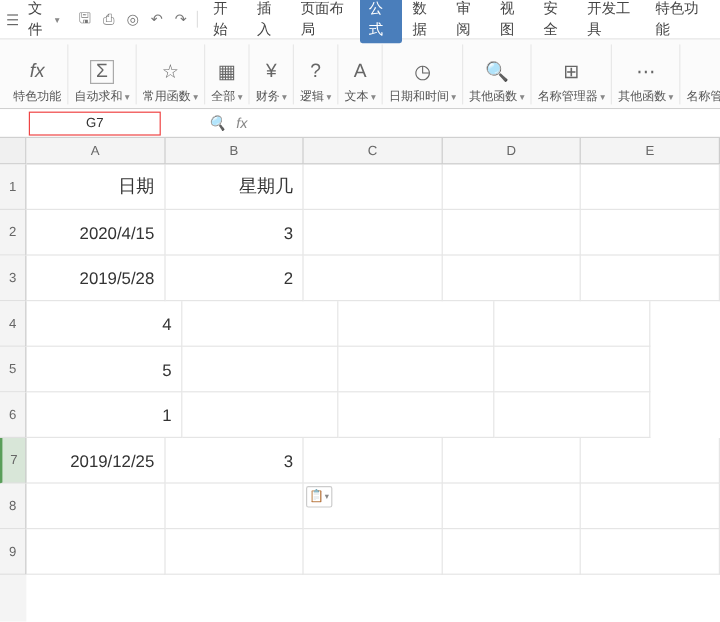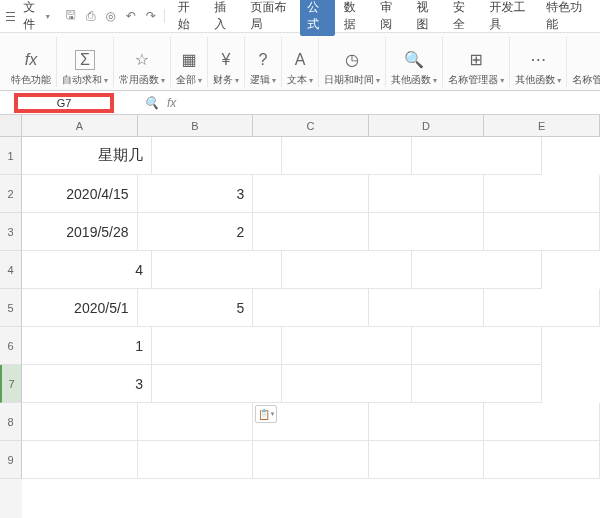--- a/index.html
+++ b/index.html
@@ -12,21 +12,21 @@
 .qat-icon{width:14px;height:14px;display:flex;align-items:center;justify-content:center;color:#777;font-size:12px}
 .ham{display:inline-block;width:11px;height:9px;background:linear-gradient(#666,#666) 0 0/100% 1px no-repeat,linear-gradient(#666,#666) 0 4px/100% 1px no-repeat,linear-gradient(#666,#666) 0 8px/100% 1px no-repeat}
 .ribbon{height:58px;display:flex;align-items:center;padding:4px 6px;border-bottom:1px solid #d0d0d0;background:#fbfbfb}
 .rgroup{display:flex;flex-direction:column;align-items:center;justify-content:flex-end;height:50px;padding:0 5px;border-right:1px solid #e8e8e8;font-size:10px;color:#555;gap:2px}
 .rgroup:last-child{border-right:none}
 .rgroup .ic{height:22px;display:flex;align-items:center;justify-content:center;color:#666;font-size:16px}
 .rgroup .lbl{font-size:10px;white-space:nowrap}
 .dd::after{content:"▾";font-size:8px;margin-left:2px;color:#888}
 .right-group{margin-left:auto;display:flex}
 .namebar{height:24px;display:flex;align-items:center;border-bottom:1px solid #d0d0d0;background:#fff}
-.namebox{width:100px;height:20px;border:4px solid #ef4444;margin:0 14px;display:flex;align-items:center;justify-content:center;font-size:11px;color:#333;background:#fff}
+.namebox{width:110px;height:20px;border:1px solid #ef4444;margin:0 24px;display:flex;align-items:center;justify-content:center;font-size:11px;color:#333;background:#fff}
 .fx-area{display:flex;align-items:center;gap:8px;padding-left:16px;color:#888;font-size:12px;font-style:italic}
 .grid{display:flex;height:408px}
 .rowhdrs{width:22px;background:#f4f4f4}
 .corner{height:22px;border-right:1px solid #ccc;border-bottom:1px solid #ccc;background:#f0f0f0}
 .rh{height:38px;border-right:1px solid #ccc;border-bottom:1px solid #e0e0e0;display:flex;align-items:center;justify-content:center;font-size:11px;color:#666;background:#f4f4f4}
 .rh.sel{background:#d8e6d8;border-left:2px solid #5a9e5a}
 .cols{flex:1;overflow:hidden}
 .colhdrs{height:22px;display:flex;background:#f4f4f4}
 .ch{border-right:1px solid #ccc;border-bottom:1px solid #ccc;display:flex;align-items:center;justify-content:center;font-size:11px;color:#666}
 .ch.a{width:130px}.ch.b{width:130px}.ch.c{width:130px}.ch.d{width:130px}.ch.e{width:130px}
@@ -144,20 +144,21 @@
   </div>
   <div class="cols">
     <div class="colhdrs">
       <div class="ch a">A</div>
       <div class="ch b">B</div>
       <div class="ch c">C</div>
       <div class="ch d">D</div>
       <div class="ch e">E</div>
     </div>
     <div class="row">
+      <div class="cell a hdr-cell">日期</div>
       <div class="cell b hdr-cell">星期几</div>
       <div class="cell c"></div>
       <div class="cell d"></div>
       <div class="cell e"></div>
     </div>
     <div class="row">
       <div class="cell a">2020/4/15</div>
       <div class="cell b">3</div>
       <div class="cell c"></div>
         <div class="cell d"></div>
@@ -170,33 +171,33 @@
         <div class="cell d"></div>
         <div class="cell e"></div>
     </div>
     <div class="row">
       <div class="cell b">4</div>
       <div class="cell c"></div>
         <div class="cell d"></div>
         <div class="cell e"></div>
     </div>
     <div class="row">
-      <div class="cell a">2020/5/1</div>
       <div class="cell b">5</div>
       <div class="cell c"></div>
         <div class="cell d"></div>
         <div class="cell e"></div>
     </div>
     <div class="row">
       <div class="cell b">1</div>
       <div class="cell c"></div>
         <div class="cell d"></div>
         <div class="cell e"></div>
     </div>
     <div class="row">
+      <div class="cell a">2019/12/25</div>
       <div class="cell b">3</div>
       <div class="cell c"></div>
         <div class="cell d"></div>
         <div class="cell e"></div>
     </div>
     <div class="row" style="position:relative">
       <div class="cell a"></div>
       <div class="cell b"></div>
       <div class="cell c" style="position:relative">
         <div class="paste-hint" style="left:2px;top:2px">📋<span style="font-size:7px">▾</span></div>

